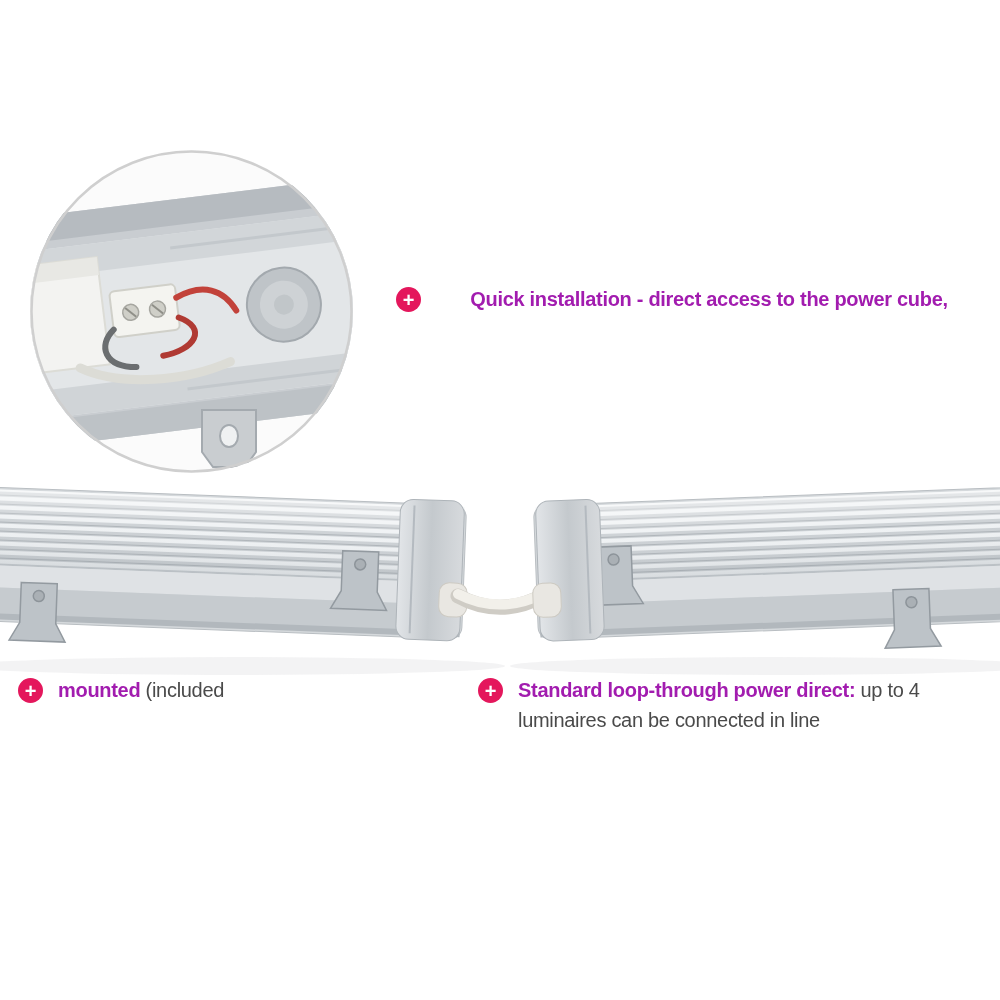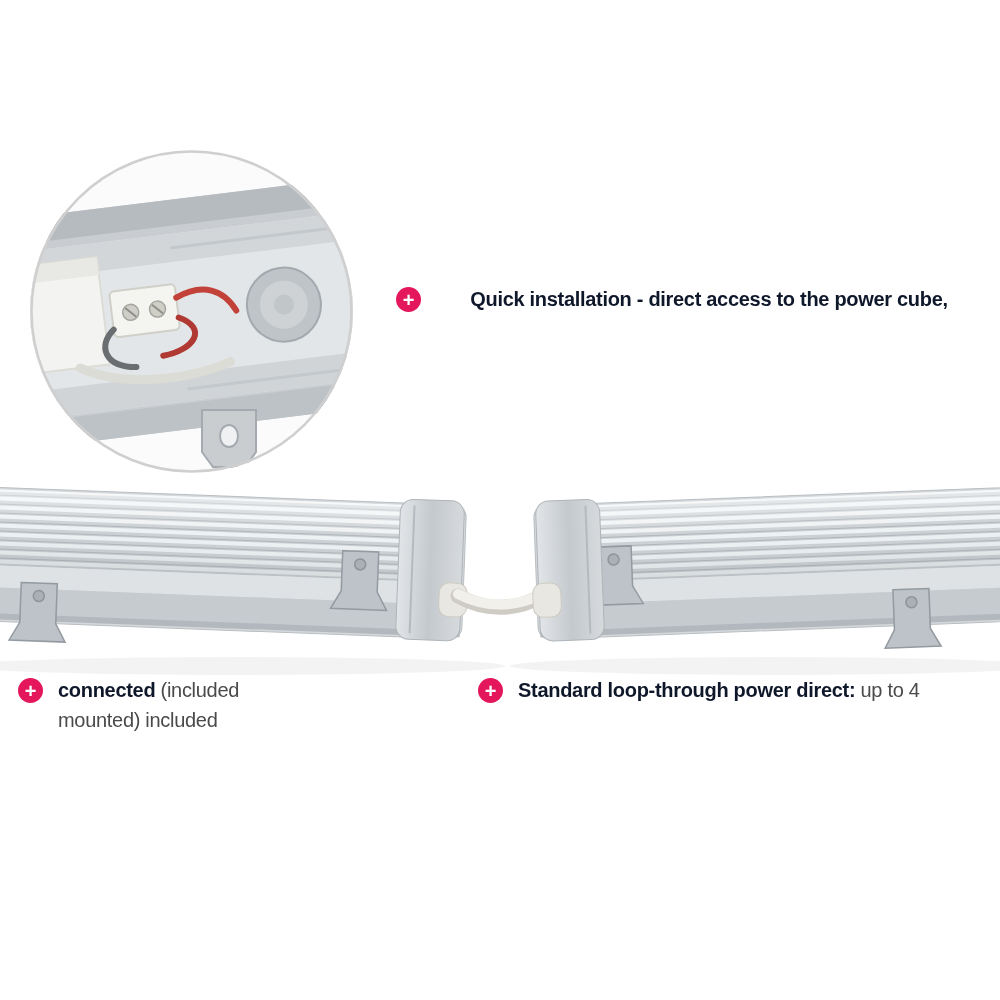--- a/index.html
+++ b/index.html
@@ -25,21 +25,21 @@
   .plus-icon{
     flex:0 0 25px;width:25px;height:25px;border-radius:50%;
     background:#e4175c;color:#ffffff;
     display:flex;align-items:center;justify-content:center;
     font-size:20px;font-weight:bold;line-height:1;margin-top:3px;
     user-select:none;
   }
   .feature-text{
     font-size:20px;line-height:30px;letter-spacing:-0.3px;color:#4a4a4a;
   }
-  .feature-text b{color:#0f172a;font-weight:700;}
+  .feature-text b{color:#a21caf;font-weight:700;}
   .feature-text .line{white-space:nowrap;}
   .center-text{flex:1;text-align:center;}
 
   .feature-quick{left:396px;top:284px;width:586px;}
   .feature-brackets{left:18px;top:675px;width:300px;}
   .feature-loop{left:478px;top:675px;width:440px;}
 </style>
 </head>
 <body>
 
@@ -161,25 +161,25 @@
       <use href="#mount-clip" x="888" y="126"></use>
       <rect x="538" y="24" width="64" height="140" rx="13" fill="url(#capGrad)" stroke="#aeb4b9"></rect>
       <line x1="588" y1="30" x2="588" y2="158" stroke="#b4bac0" stroke-width="2"></line>
       <rect x="532" y="106" width="28" height="34" rx="10" fill="#e9e7e2" stroke="#cdcac2"></rect>
     </g>
   </svg>
 
   <section class="feature feature-brackets">
     <span class="plus-icon" style="background: rgb(228, 23, 92);">+</span>
     <div class="feature-text">
-      <div class="line"><b>connected</b><span> (included</span></div>
-      <div class="line">mounted) included</div>
+      <div class="line"><b>mounted</b><span> (included</span></div>
     </div>
   </section>
 
   <section class="feature feature-loop">
     <span class="plus-icon" style="background: rgb(228, 23, 92);">+</span>
     <div class="feature-text">
       <div class="line"><b>Standard loop-through power direct:</b><span> up to 4</span></div>
+      <div class="line">luminaires can be connected in line</div>
     </div>
   </section>
 
 </div>
 
 </body></html>

